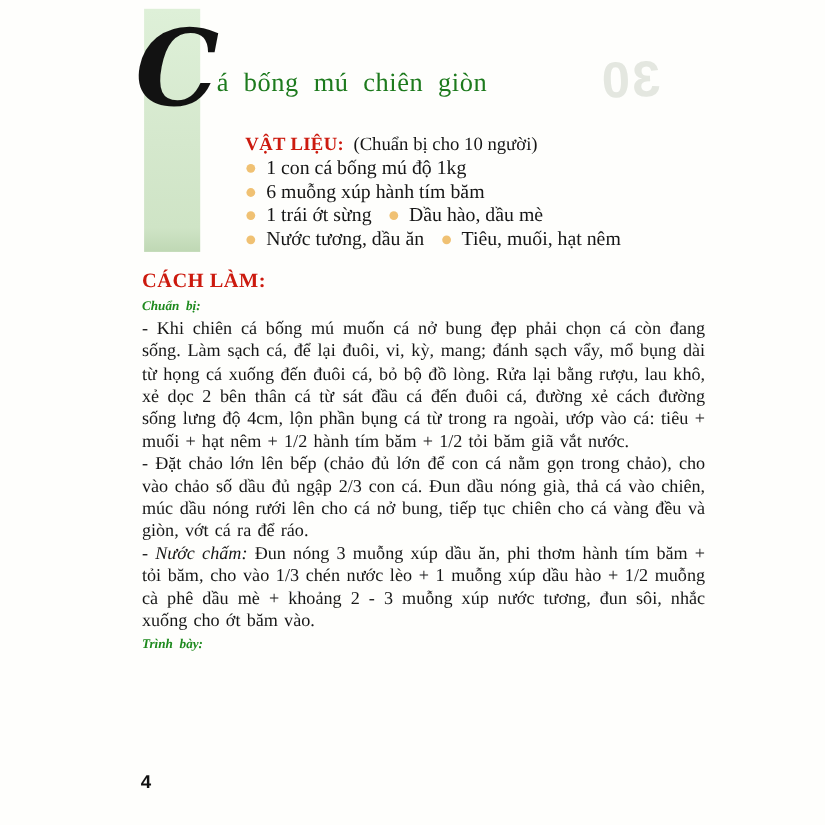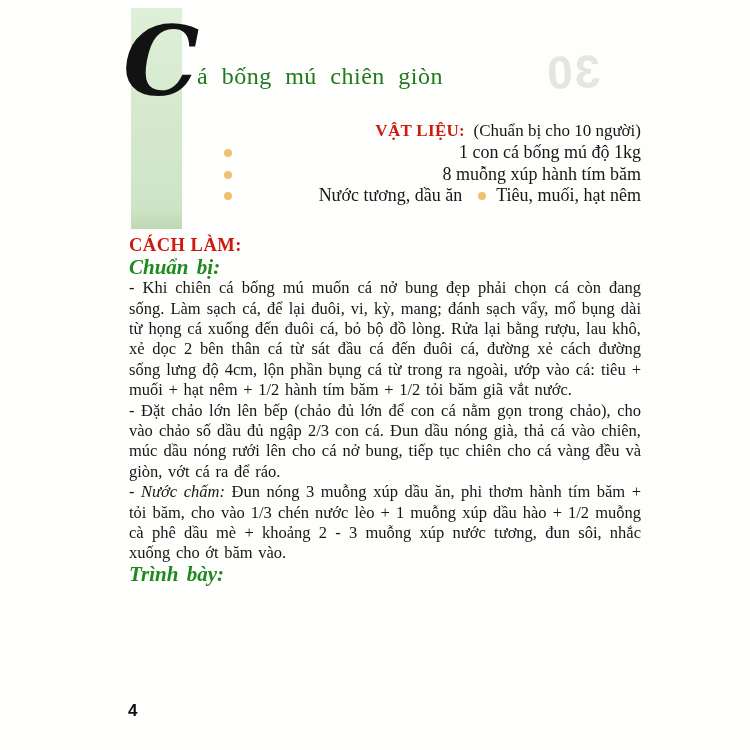--- a/index.html
+++ b/index.html
@@ -50,21 +50,21 @@
     left:68px;top:36px;
     font-weight:normal;
     font-size:24px;
     line-height:1;
     color:var(--green-title);
     letter-spacing:0.5px;
     word-spacing:7px;
     white-space:nowrap;
   }
   
-  .ingredients{margin:4px 0 0 94px;text-align:right;}
+  .ingredients{margin:4px 0 0 94px;}
   .vl-line{font-size:17px;line-height:22px;}
   .vl-heading{color:var(--red-heading);font-weight:bold;letter-spacing:0.3px;}
   .vl-note{color:#161616;}
   .ing-list{list-style:none;margin:0;padding:0;}
   .ing-item{
     position:relative;
     padding-left:19px;
     font-size:18px;
     line-height:21.7px;
   }
@@ -77,30 +77,30 @@
     background:var(--bullet-orange);
   }
   .inline-bullet{
     display:inline-block;
     width:8px;height:8px;
     border-radius:50%;
     background:var(--bullet-orange);
     margin:0 10px 1px 16px;
   }
   
-  .method{margin-top:26px;}
+  .method{margin-top:15px;}
   .method-heading{
     font-size:18.5px;
     font-weight:bold;
     color:var(--red-heading);
     letter-spacing:0.5px;
     line-height:24px;
   }
   .method-subheading{
-    font-size:21px;
+    font-size:12px;
     font-weight:bold;
     font-style:italic;
     color:var(--green-sub);
     line-height:21px;
     word-spacing:3px;
   }
   .body-para{
     margin:0;
     font-size:16.5px;
     line-height:20.4px;
@@ -135,23 +135,24 @@
     </div>
 
     <div class="ingredients">
       <div class="vl-line">
         <span class="vl-heading">VẬT LIỆU:</span>
         <span class="vl-note">&nbsp;</span><span class="vl-note">(Chuẩn bị cho 10 người)</span>
       </div>
       <ul class="ing-list">
   <li class="ing-item"><span>1 con cá bống mú độ 1kg</span></li>
 
-  <li class="ing-item"><span>8 muỗng xúp hành tím băm</span></li>
+  <li class="ing-item"><span>6 muỗng xúp hành tím băm</span></li>
 
 
+  <li class="ing-item"><span>1 trái ớt sừng</span><span class="inline-bullet"></span><span>Dầu hào, dầu mè</span></li>
 
   <li class="ing-item"><span>Nước tương, dầu ăn</span><span class="inline-bullet"></span><span>Tiêu, muối, hạt nêm</span></li>
 </ul>
     </div>
 
     <div class="method">
       <div class="method-heading">CÁCH LÀM:</div>
       <div>
   <div>
     <div class="method-subheading">Chuẩn bị:</div>

